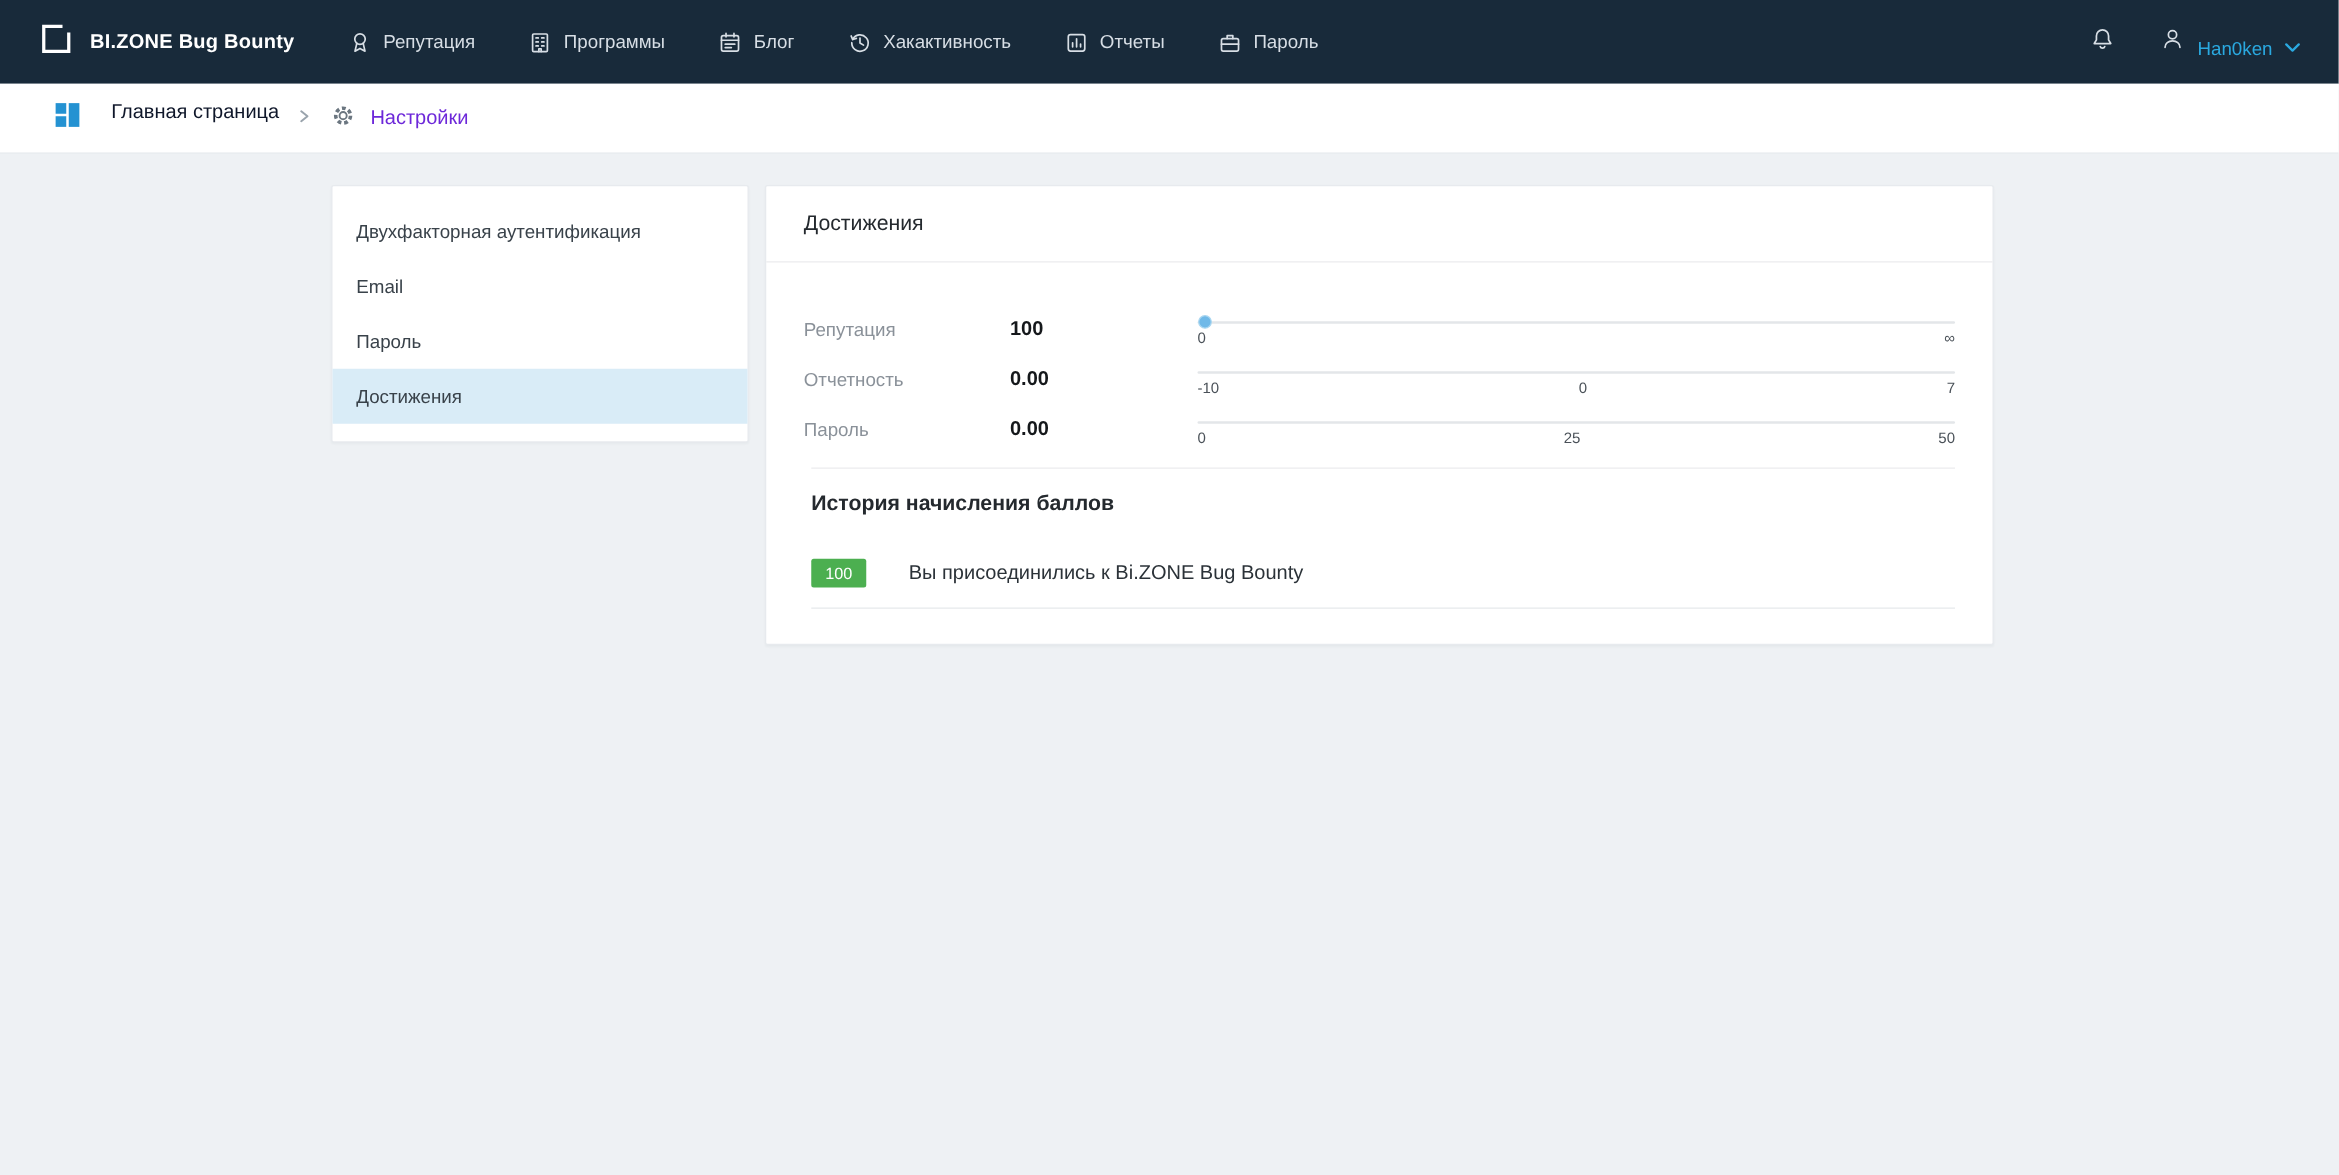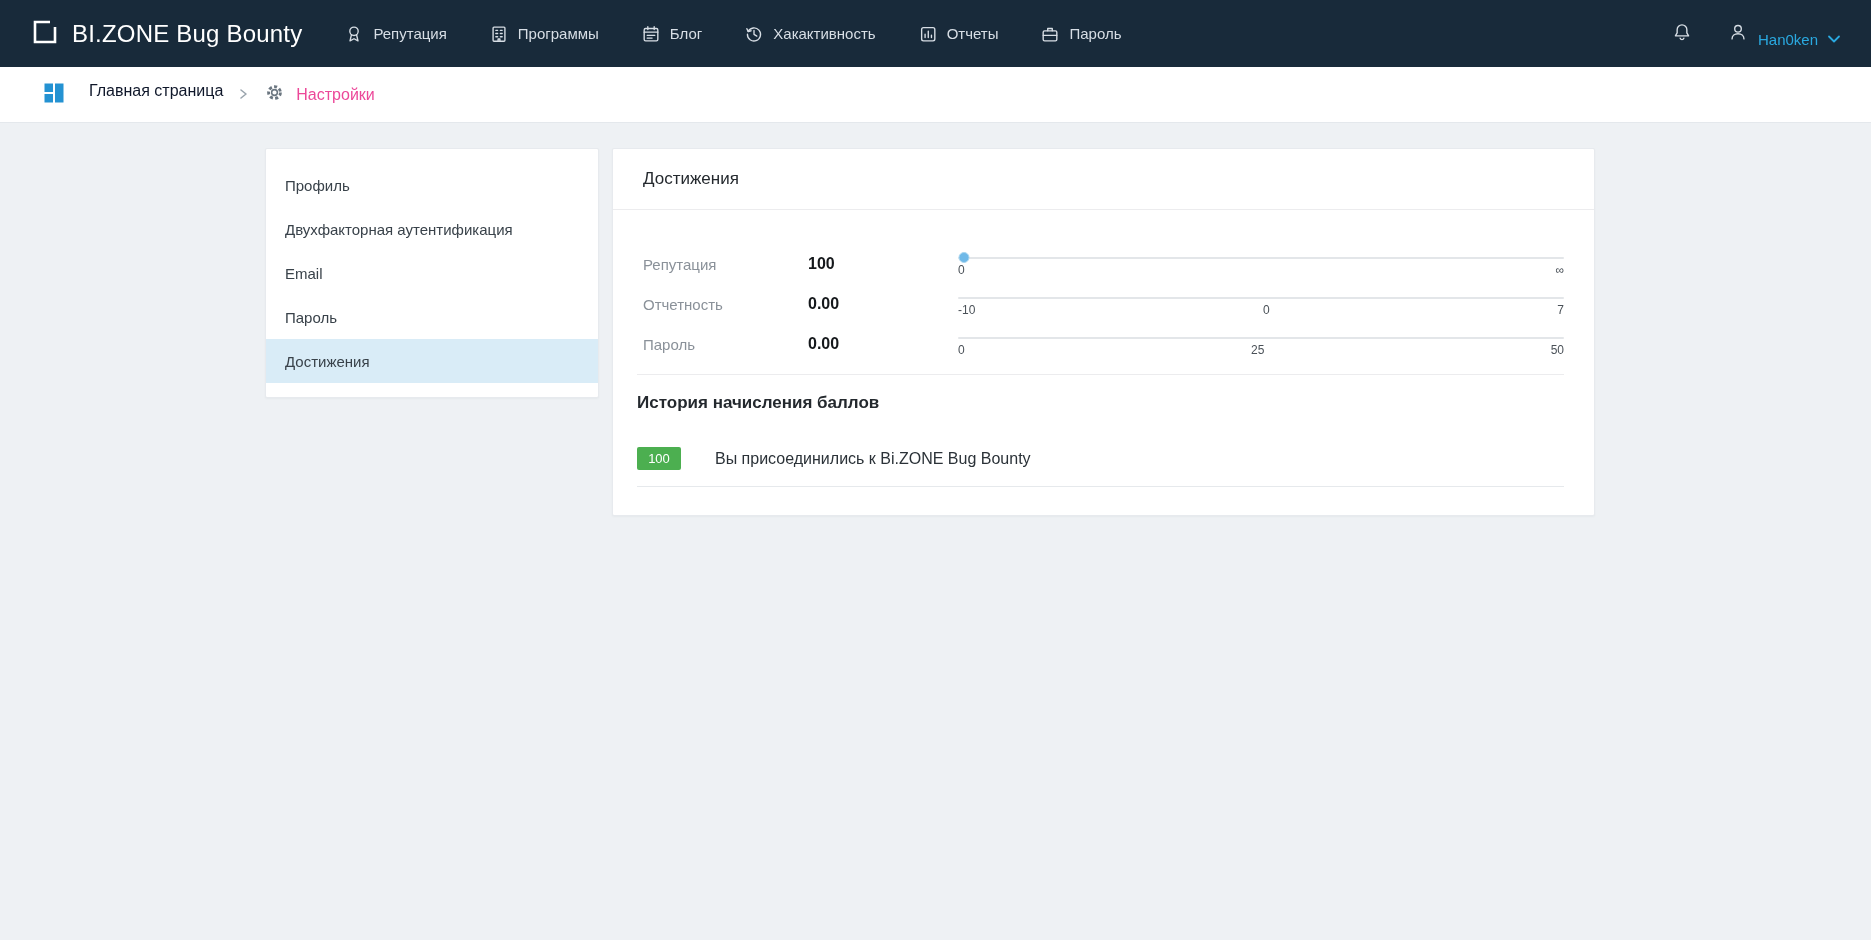--- a/index.html
+++ b/index.html
@@ -8,36 +8,36 @@
     font-family:"Liberation Sans","DejaVu Sans",sans-serif;
     background:#eef1f4; color:#222; overflow:hidden;
   }
 
   
   .topbar {
     height:67px; background:#182a3a; display:flex; align-items:center;
     padding:0 30px; color:#dfe6ec;
   }
   .logo-wrap { display:flex; align-items:center; gap:12px; }
-  .logo-title { color:#ffffff; font-size:24px; font-weight:normal; letter-spacing:.2px; }
+  .logo-title { color:#ffffff; font-size:16px; font-weight:bold; letter-spacing:.2px; }
   .topnav { display:flex; align-items:center; gap:42px; margin-left:42px; }
   .topnav-item { display:flex; align-items:center; gap:9px; font-size:15px; color:#d7dee5; cursor:pointer; }
   .topnav-item svg { display:block; }
   .topbar-right { margin-left:auto; display:flex; align-items:center; gap:34px; }
   .user-chip { display:flex; align-items:flex-end; gap:9px; cursor:pointer; }
   .user-name { color:#2aa9e0; font-size:15px; }
 
   
   .breadcrumb-bar {
     height:56px; background:#ffffff; border-bottom:1px solid #e4e8ec;
     display:flex; align-items:center; padding:0 43px; gap:12px;
   }
   .crumb-link { display:flex; align-items:flex-start; gap:24px; color:#0f172a; font-size:16px; cursor:pointer; }
   .crumb-sep { color:#9aa4ad; font-size:15px; padding:0 4px; }
-  .crumb-current { display:flex; align-items:center; gap:11px; color:#ec4899; font-size:16px; }
+  .crumb-current { display:flex; align-items:center; gap:11px; color:#6d28d9; font-size:16px; }
 
   
   .content { display:flex; align-items:flex-start; gap:13px; padding:25px 0 0 265px; }
   .card { background:#ffffff; border:1px solid #e7eaee; border-radius:2px; box-shadow:0 1px 2px rgba(20,40,60,.04); }
 
   .settings-card { width:334px; padding:14px 0; }
   .settings-item { height:44px; display:flex; align-items:center; padding:0 19px; font-size:15px; color:#39424a; cursor:pointer; }
   .settings-item.active { background:#d9ecf7; }
 
   .ach-card { width:983px; padding-bottom:28px; }
@@ -48,21 +48,21 @@
   .metric-label { width:165px; font-size:15px; color:#8a9199; }
   .metric-value { width:120px; font-size:16px; font-weight:bold; color:#15181b; }
   .metric-slider { flex:1; margin-left:30px; position:relative; padding-top:5px; }
   .slider-track { height:2px; background:#e3e6e9; border-radius:1px; position:relative; }
   .slider-dot {
     position:absolute; top:-5px; width:11px; height:11px; border-radius:50%;
     background:#6fb9e8; border:1px solid #a9d6f0; transform:translateX(-50%);
   }
   .slider-scale { display:flex; justify-content:space-between; font-size:12px; color:#4a5158; margin-top:4px; }
 
-  .history { margin:12px 30px 0 24px; border-top:1px solid #ececee; padding-top:18px; }
+  .history { margin:12px 30px 0 36px; border-top:1px solid #ececee; padding-top:18px; }
   .history-title { font-size:17px; font-weight:bold; color:#24292e; }
   .history-item { display:flex; align-items:center; margin-top:34px; padding-bottom:16px; border-bottom:1px solid #e6e9ec; }
   .points-badge {
     min-width:44px; height:23px; display:flex; align-items:center; justify-content:center;
     color:#ffffff; font-size:13px; border-radius:2px; padding:0 6px;
   }
   .history-text { margin-left:34px; font-size:16px; color:#2b3238; }
 
   .icon-stroke { stroke:#d7dee5; fill:none; stroke-width:1.5; stroke-linecap:round; stroke-linejoin:round; }
 </style>
@@ -184,21 +184,20 @@
         <circle cx="11" cy="11" r="3" fill="none" stroke="#6b7680" stroke-width="1.6"></circle>
       </svg>
     </span>
     <span>Настройки</span>
   </div>
 </div>
 
 <main class="content">
 
   <aside class="card settings-card">
-    <div class="settings-item">Профиль</div>
     <div class="settings-item">Двухфакторная аутентификация</div>
     <div class="settings-item">Email</div>
     <div class="settings-item">Пароль</div>
     <div class="settings-item active">Достижения</div>
   </aside>
 
   <section class="card ach-card">
     <div class="ach-header">Достижения</div>
 
     <div class="metrics">

